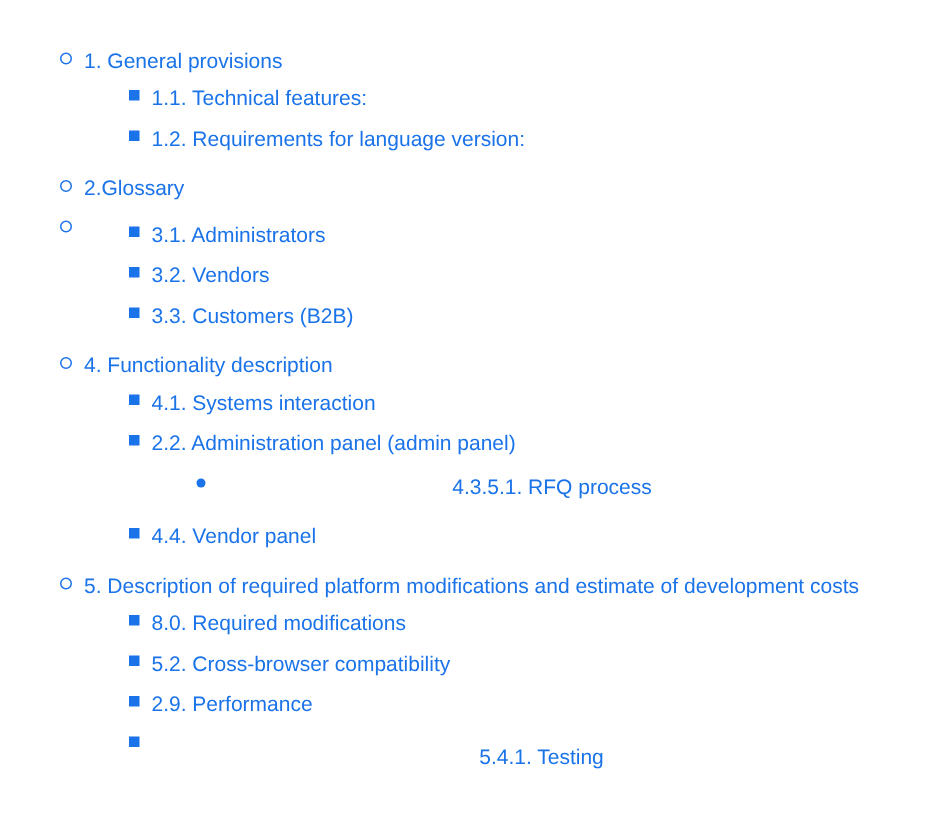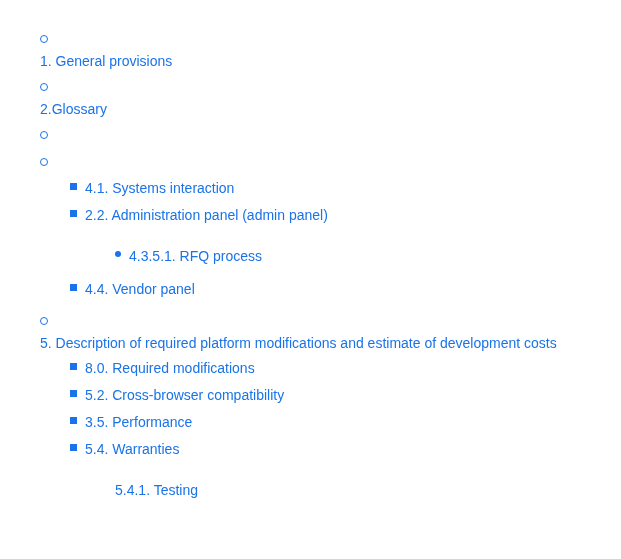--- a/index.html
+++ b/index.html
@@ -29,33 +29,33 @@
 
     ul.level-2 {
       list-style: none;
       padding-left: 30px;
       margin-top: 4px;
     }
 
     ul.level-3 {
       list-style: none;
       padding-left: 30px;
-      margin-top: 20px;
+      margin-top: 8px;
+      text-align: center;
     }
 
     li {
       margin-bottom: 6px;
       line-height: 1.5;
     }
 
     .level-1 > li {
       display: flex;
       align-items: flex-start;
       gap: 8px;
-      flex-direction: column;
     }
 
     .level-2 > li {
       display: flex;
       align-items: flex-start;
       gap: 8px;
     }
 
     .level-3 > li {
       display: flex;
@@ -104,39 +104,64 @@
 </head>
 <body>
 
 <div class="toc-container">
   <ul class="level-1">
 
     <li>
       <span class="bullet-circle"></span>
       <div class="item-text">
         <a href="#">1. General provisions</a>
+        <ul class="level-2">
+          <li>
+            <span class="bullet-square"></span>
+            <span class="item-text"><a href="#">1.1. Technical features:</a></span>
+          </li>
+          <li>
+            <span class="bullet-square"></span>
+            <span class="item-text"><a href="#">1.2. Requirements for language version:</a></span>
+          </li>
+        </ul>
       </div>
     </li>
 
     <li>
       <span class="bullet-circle"></span>
       <div class="item-text">
         <a href="#">2.Glossary</a>
       </div>
     </li>
 
     <li>
       <span class="bullet-circle"></span>
       <div class="item-text">
-      </div>
-    </li>
-
-    <li>
-      <span class="bullet-circle"></span>
-      <div class="item-text">
+        <ul class="level-2">
+          <li>
+            <span class="bullet-square"></span>
+            <span class="item-text"><a href="#">3.1. Administrators</a></span>
+          </li>
+          <li>
+            <span class="bullet-square"></span>
+            <span class="item-text"><a href="#">3.2. Vendors</a></span>
+          </li>
+          <li>
+            <span class="bullet-square"></span>
+            <span class="item-text"><a href="#">3.3. Customers (B2B)</a></span>
+          </li>
+        </ul>
+      </div>
+    </li>
+
+    <li>
+      <span class="bullet-circle"></span>
+      <div class="item-text">
+        <a href="#">4. Functionality description</a>
         <ul class="level-2">
           <li>
             <span class="bullet-square"></span>
             <span class="item-text"><a href="#">4.1. Systems interaction</a></span>
           </li>
           <li>
             <span class="bullet-square"></span>
             <div class="item-text">
               <a href="#">2.2. Administration panel (admin panel)</a>
               <ul class="level-3">
@@ -163,26 +188,25 @@
           <li>
             <span class="bullet-square"></span>
             <span class="item-text"><a href="#">8.0. Required modifications</a></span>
           </li>
           <li>
             <span class="bullet-square"></span>
             <span class="item-text"><a href="#">5.2. Cross-browser compatibility</a></span>
           </li>
           <li>
             <span class="bullet-square"></span>
-            <span class="item-text"><a href="#">3.5. Performance</a></span>
+            <span class="item-text"><a href="#">2.9. Performance</a></span>
           </li>
           <li>
             <span class="bullet-square"></span>
             <div class="item-text">
-              <a href="#">5.4. Warranties</a>
               <ul class="level-3">
                 <li>
 
                   <span class="item-text"><a href="#">5.4.1. Testing</a></span>
                 </li>
 
               </ul>
             </div>
           </li>
         </ul>

